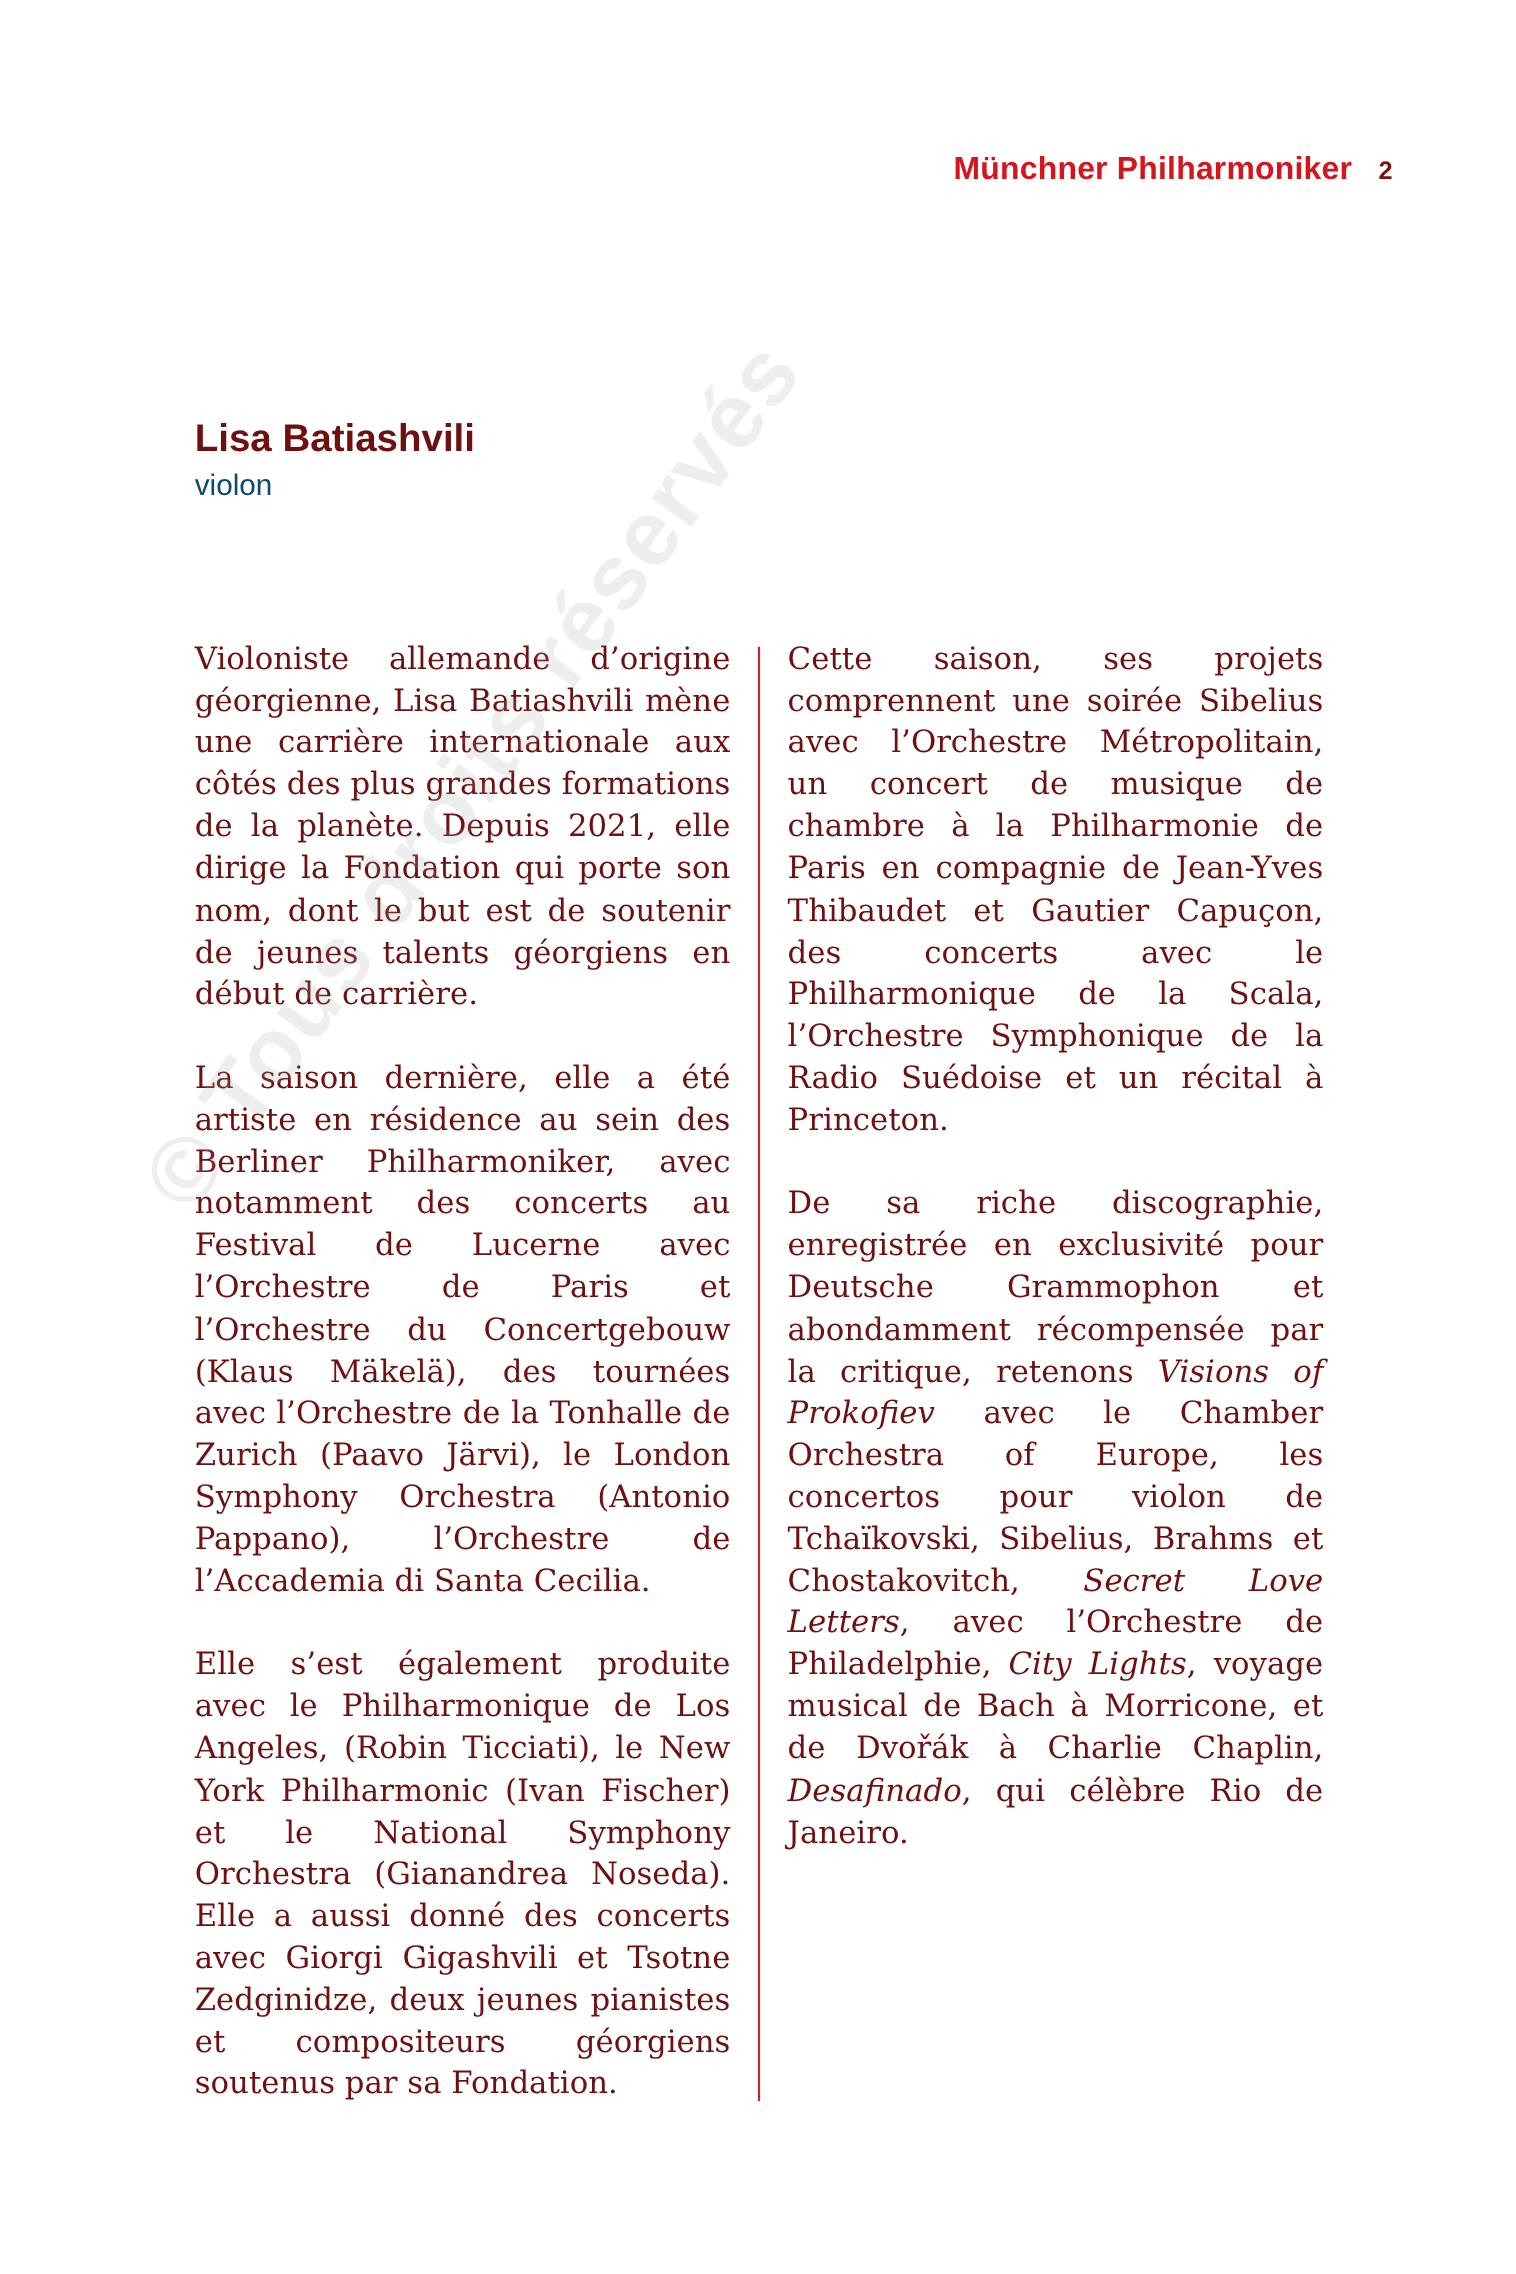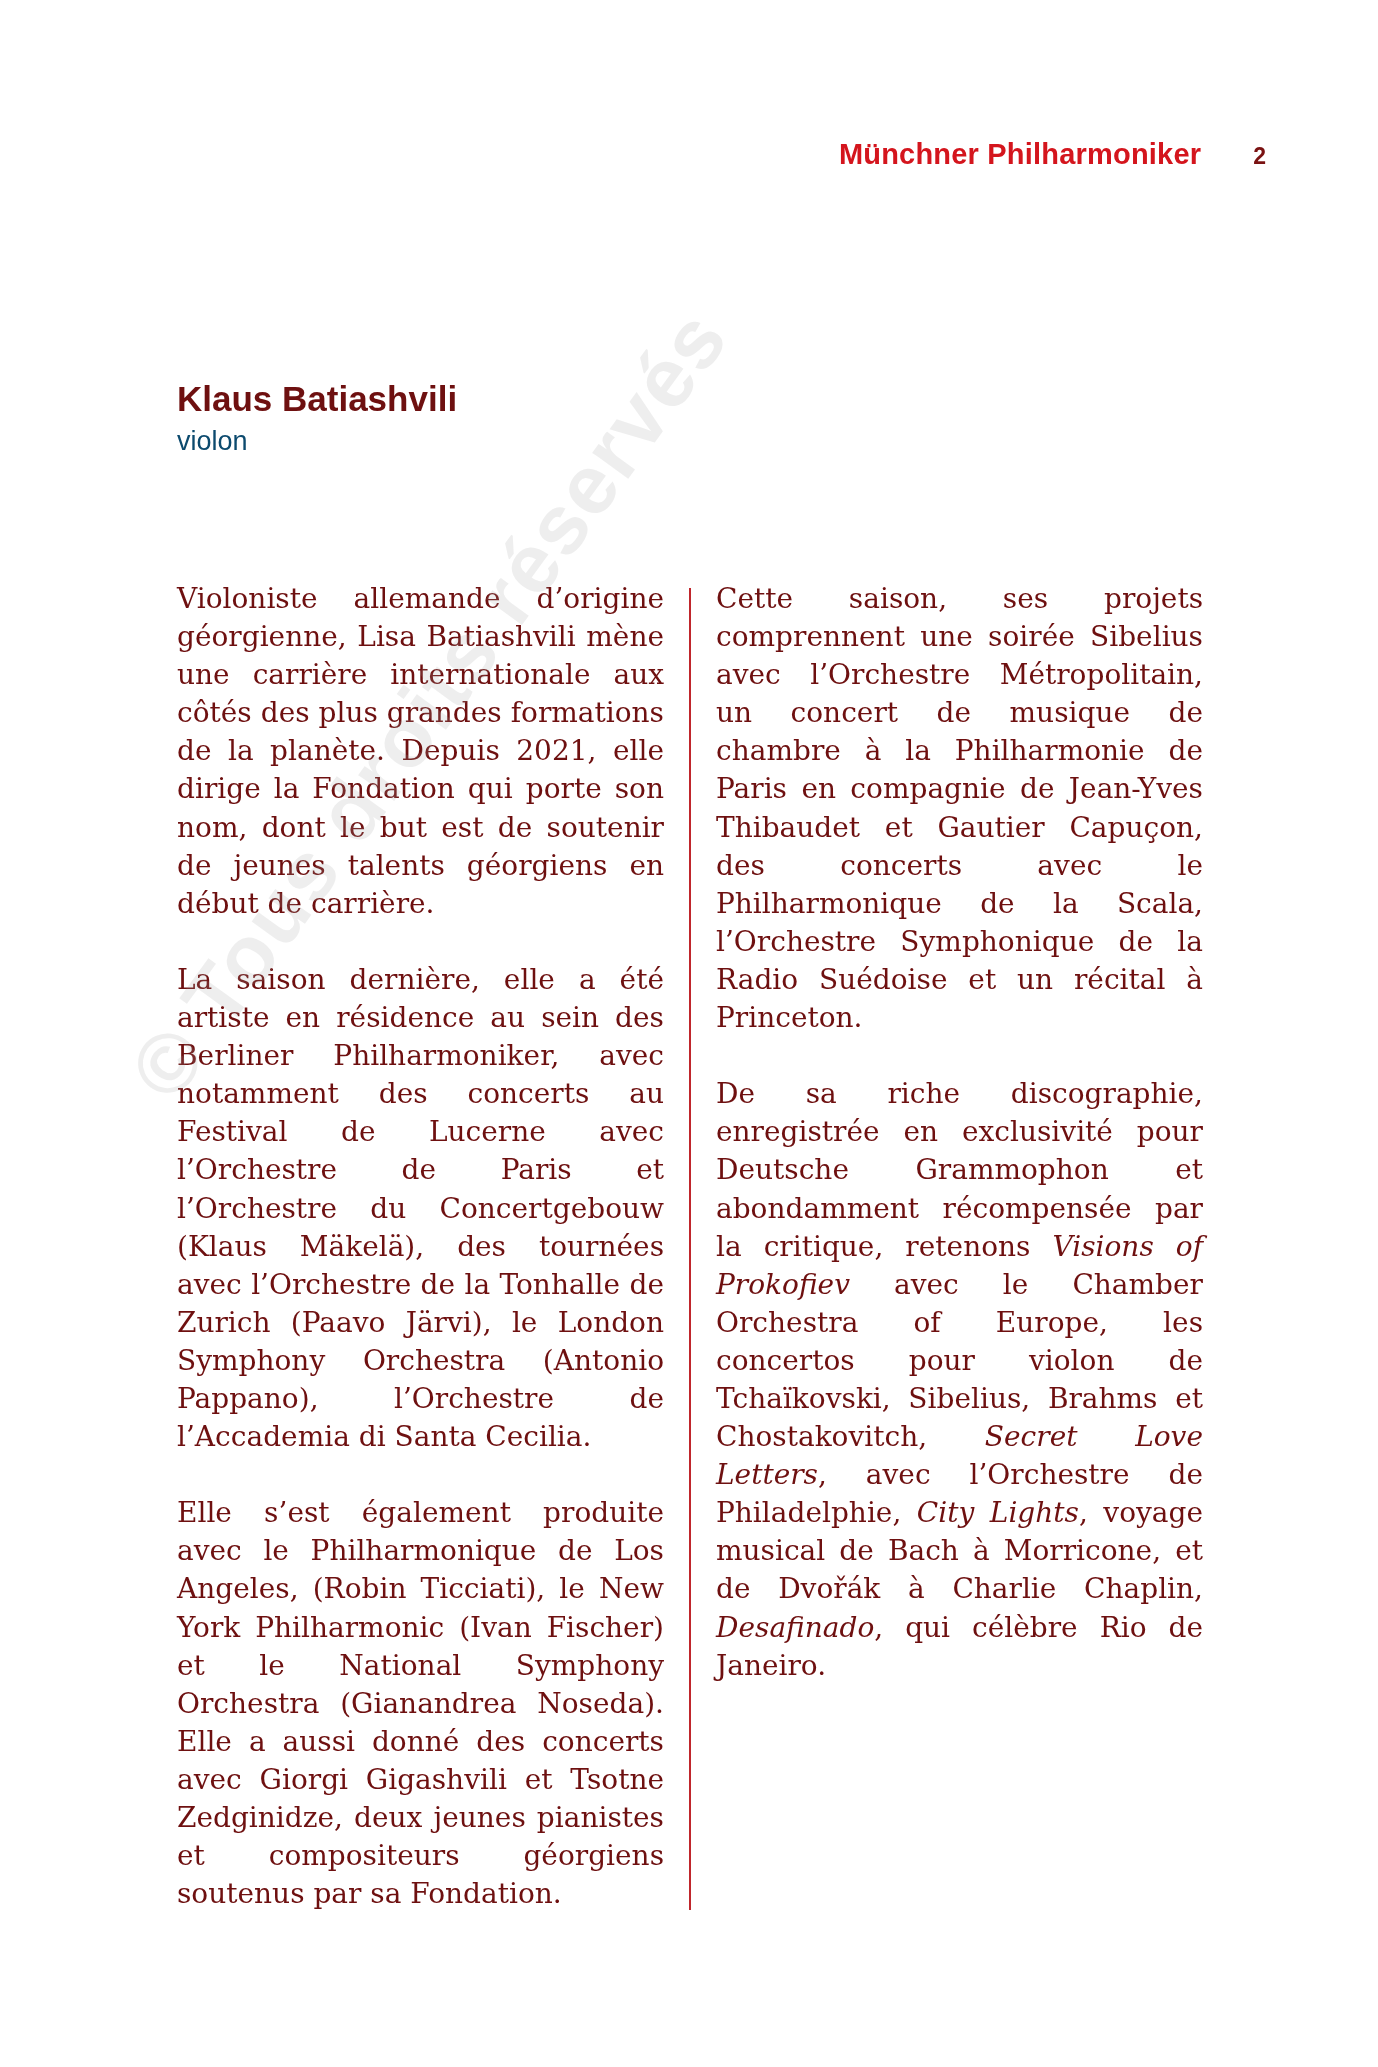--- a/index.html
+++ b/index.html
@@ -18,21 +18,21 @@
       left: 0; top: 0;
       width: 1378px;
       height: 2067px;
     }
     .running-header {
       position: absolute;
       top: 138px;
       right: 112px;
       display: flex;
       align-items: baseline;
-      gap: 52px;
+      gap: 24px;
       font-family: "Liberation Sans", sans-serif;
       font-weight: bold;
     }
     .running-title {
       color: #d4151d;
       font-size: 29px;
       letter-spacing: 0.2px;
     }
     .page-number {
       color: #7a1212;
@@ -101,21 +101,21 @@
 <body>
 
 <div class="page">
 
   <div class="running-header">
     <span class="running-title">Münchner Philharmoniker</span>
     <span class="page-number">2</span>
   </div>
 
   <div class="heading-block">
-    <h1 class="artist-name">Klaus Batiashvili</h1>
+    <h1 class="artist-name">Lisa Batiashvili</h1>
     <p class="artist-role">violon</p>
   </div>
 
   <div class="column column-left">
     <p>Violoniste allemande d’origine géorgienne, Lisa Batiashvili mène une carrière internationale aux côtés des plus grandes formations de la planète. Depuis 2021, elle dirige la Fondation qui porte son nom, dont le but est de soutenir de jeunes talents géorgiens en début de carrière.</p>
     <p>La saison dernière, elle a été artiste en résidence au sein des Berliner Philharmoniker, avec notamment des concerts au Festival de Lucerne avec l’Orchestre de Paris et l’Orchestre du Concertgebouw (Klaus Mäkelä), des tournées avec l’Orchestre de la Tonhalle de Zurich (Paavo Järvi), le London Symphony Orchestra (Antonio Pappano), l’Orchestre de l’Accademia di Santa Cecilia.</p>
     <p>Elle s’est également produite avec le Philharmonique de Los Angeles, (Robin Ticciati), le New York Philharmonic (Ivan Fischer) et le National Symphony Orchestra (Gianandrea Noseda). Elle a aussi donné des concerts avec Giorgi Gigashvili et Tsotne Zedginidze, deux jeunes pianistes et compositeurs géorgiens soutenus par sa Fondation.</p>
   </div>
 
   <div class="column-rule"></div>

